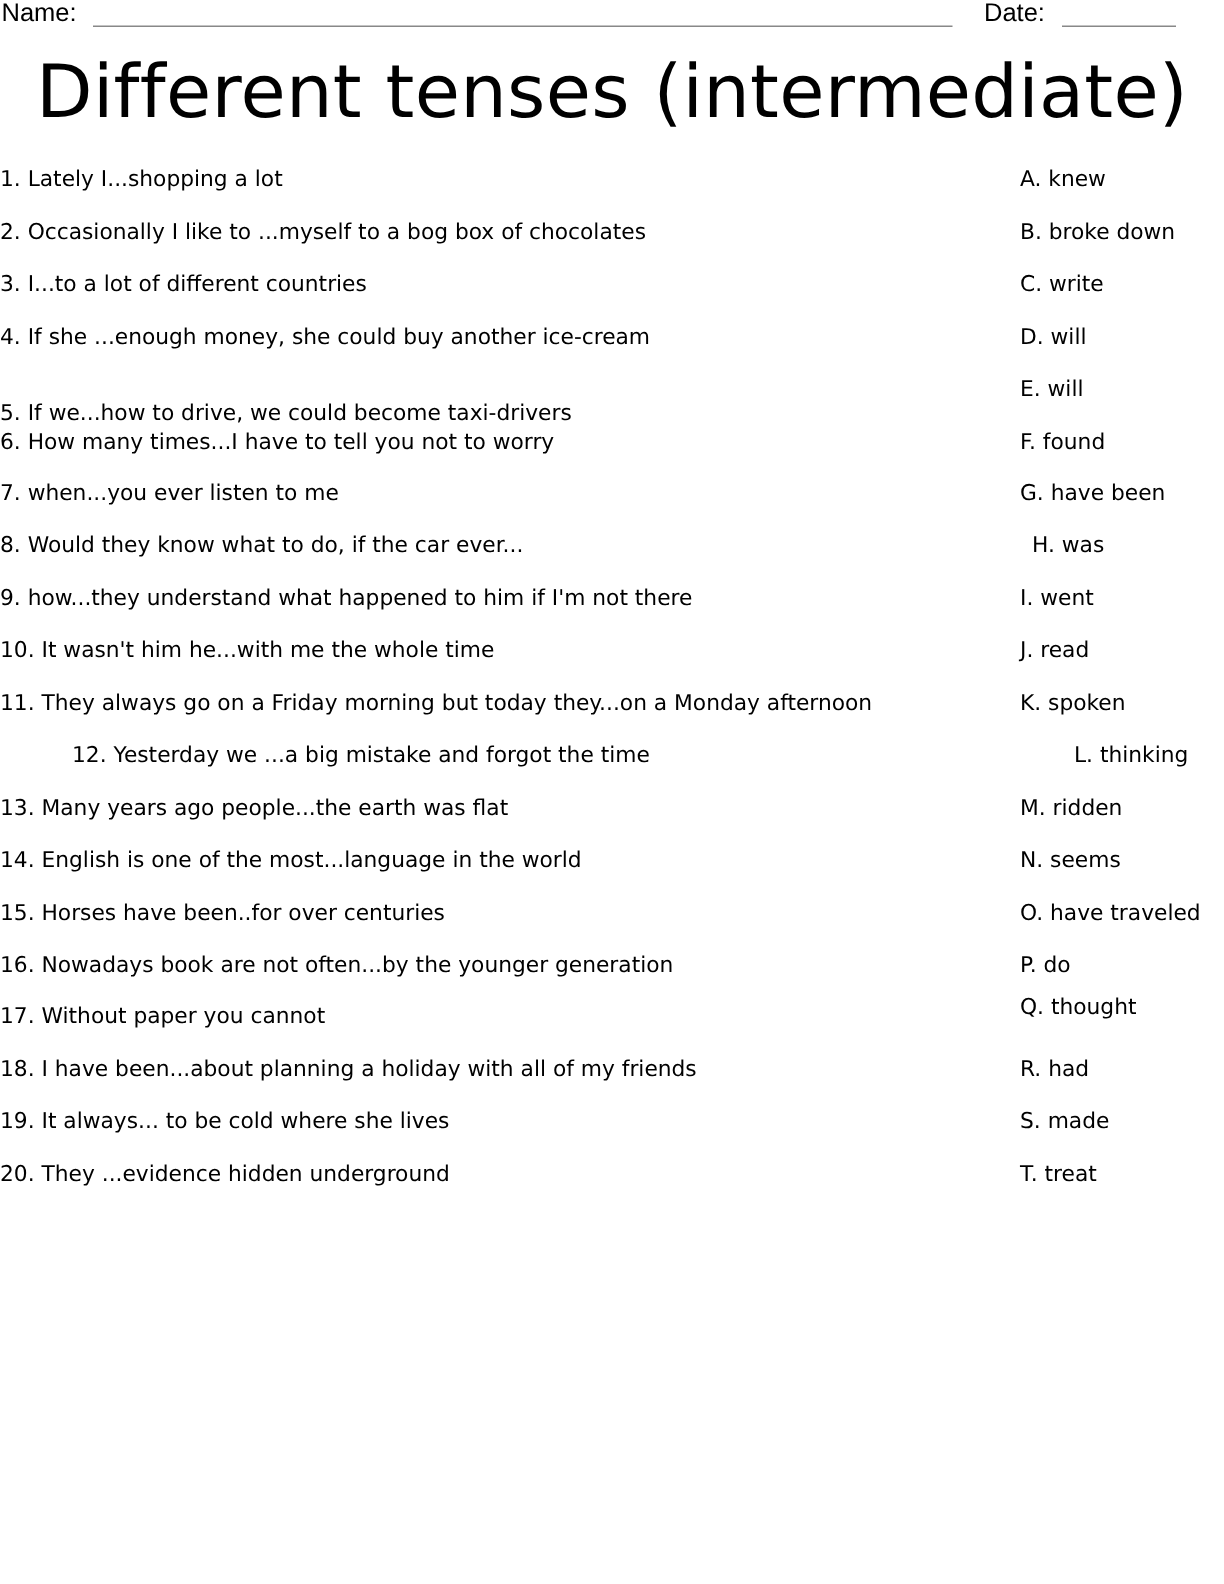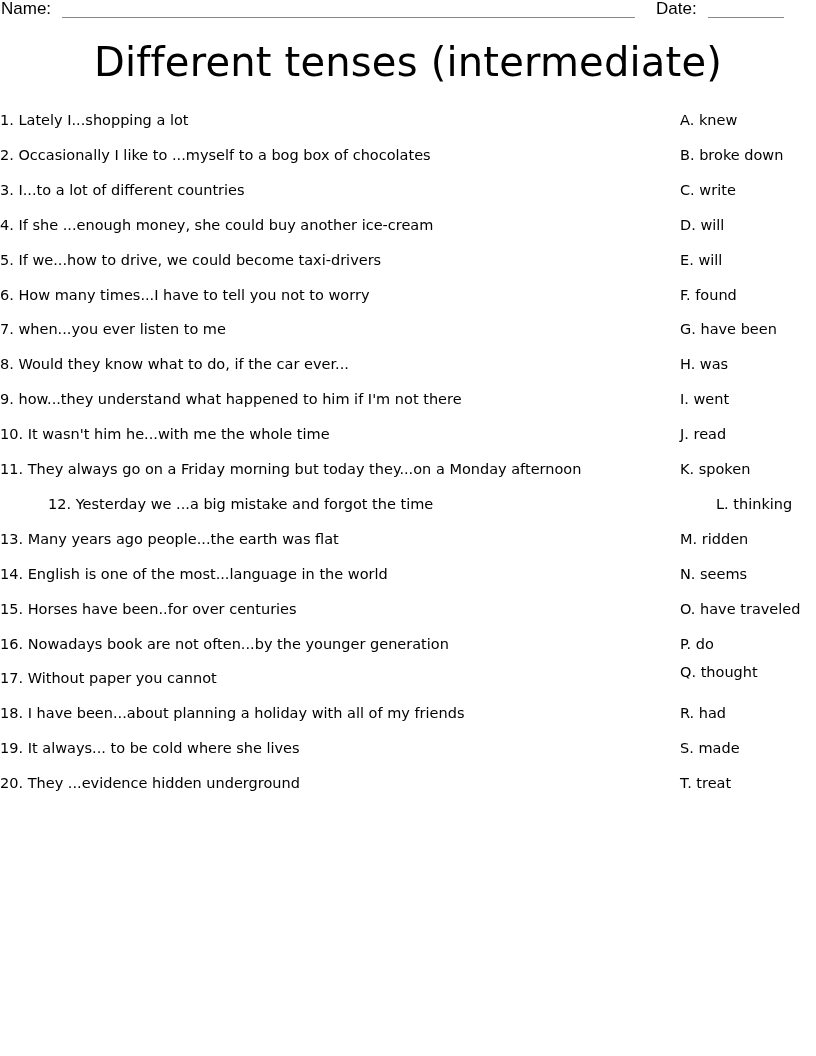--- a/index.html
+++ b/index.html
@@ -2,21 +2,21 @@
 <html><head>
   <meta charset="utf-8">
   <style>
     html, body { margin: 0; padding: 0; background: #ffffff; }
     body { width: 816px; height: 1056px; position: relative; overflow: hidden; color: #000; }
     .header { position: absolute; top: 0; left: 0; width: 816px; height: 22px; font-family: "Liberation Sans", sans-serif; font-size: 17px; }
     .name-label { position: absolute; left: 1px; top: -1px; }
     .name-line { position: absolute; left: 62px; top: 17px; width: 573px; border-bottom: 1px solid #888; }
     .date-label { position: absolute; left: 656px; top: -1px; }
     .date-line { position: absolute; left: 708px; top: 17px; width: 76px; border-bottom: 1px solid #888; }
-    .title { position: absolute; top: 32px; left: 0; width: 816px; text-align: center; font-family: "DejaVu Sans", sans-serif; font-size: 40px; line-height: 60px; letter-spacing: 0.2px; }
+    .title { position: absolute; top: 32px; left: 0; width: 816px; text-align: center; font-family: "DejaVu Sans", sans-serif; font-size: 49px; line-height: 60px; letter-spacing: 0.2px; }
     .list { position: absolute; left: 0; top: 112px; font-family: "DejaVu Sans", sans-serif; font-size: 14.5px; }
     .q { position: absolute; left: 0; white-space: nowrap; }
     .a { position: absolute; left: 680px; white-space: nowrap; }
   </style>
 </head>
 <body>
 
 <div class="header">
   <span class="name-label">Name:</span>
   <div class="name-line"></div>
@@ -28,28 +28,28 @@
 
 <div class="list" id="list">
     <div class="q" style="top: 0px;">1. Lately I...shopping a lot</div>
     <div class="a" style="top: 0px;">A. knew</div>
     <div class="q" style="top: 35px;">2. Occasionally I like to ...myself to a bog box of chocolates</div>
     <div class="a" style="top: 35px;">B. broke down</div>
     <div class="q" style="top: 70px;">3. I...to a lot of different countries</div>
     <div class="a" style="top: 70px;">C. write</div>
     <div class="q" style="top: 105px;">4. If she ...enough money, she could buy another ice-cream</div>
     <div class="a" style="top: 105px;">D. will</div>
-    <div class="q" style="top: 140px;">5. If we...how to drive, we could become taxi-drivers</div>
+    <div class="q" style="top: 156px;">5. If we...how to drive, we could become taxi-drivers</div>
     <div class="a" style="top: 140px;">E. will</div>
     <div class="q" style="top: 175px;">6. How many times...I have to tell you not to worry</div>
     <div class="a" style="top: 175px;">F. found</div>
     <div class="q" style="top: 209px;">7. when...you ever listen to me</div>
     <div class="a" style="top: 209px;">G. have been</div>
     <div class="q" style="top: 244px;">8. Would they know what to do, if the car ever...</div>
-    <div class="a" style="top: 244px;">H. was</div>
+    <div class="a" style="top: 244px; margin-left: 8px;">H. was</div>
     <div class="q" style="top: 279px;">9. how...they understand what happened to him if I'm not there</div>
     <div class="a" style="top: 279px;">I. went</div>
     <div class="q" style="top: 314px;">10. It wasn't him he...with me the whole time</div>
     <div class="a" style="top: 314px;">J. read</div>
     <div class="q" style="top: 349px;">11. They always go on a Friday morning but today they...on a Monday afternoon</div>
     <div class="a" style="top: 349px;">K. spoken</div>
     <div class="q" style="top: 384px; padding-left: 48px;">12. Yesterday we ...a big mistake and forgot the time</div>
     <div class="a" style="top: 384px; margin-left: 36px;">L. thinking</div>
     <div class="q" style="top: 419px;">13. Many years ago people...the earth was flat</div>
     <div class="a" style="top: 419px;">M. ridden</div>

